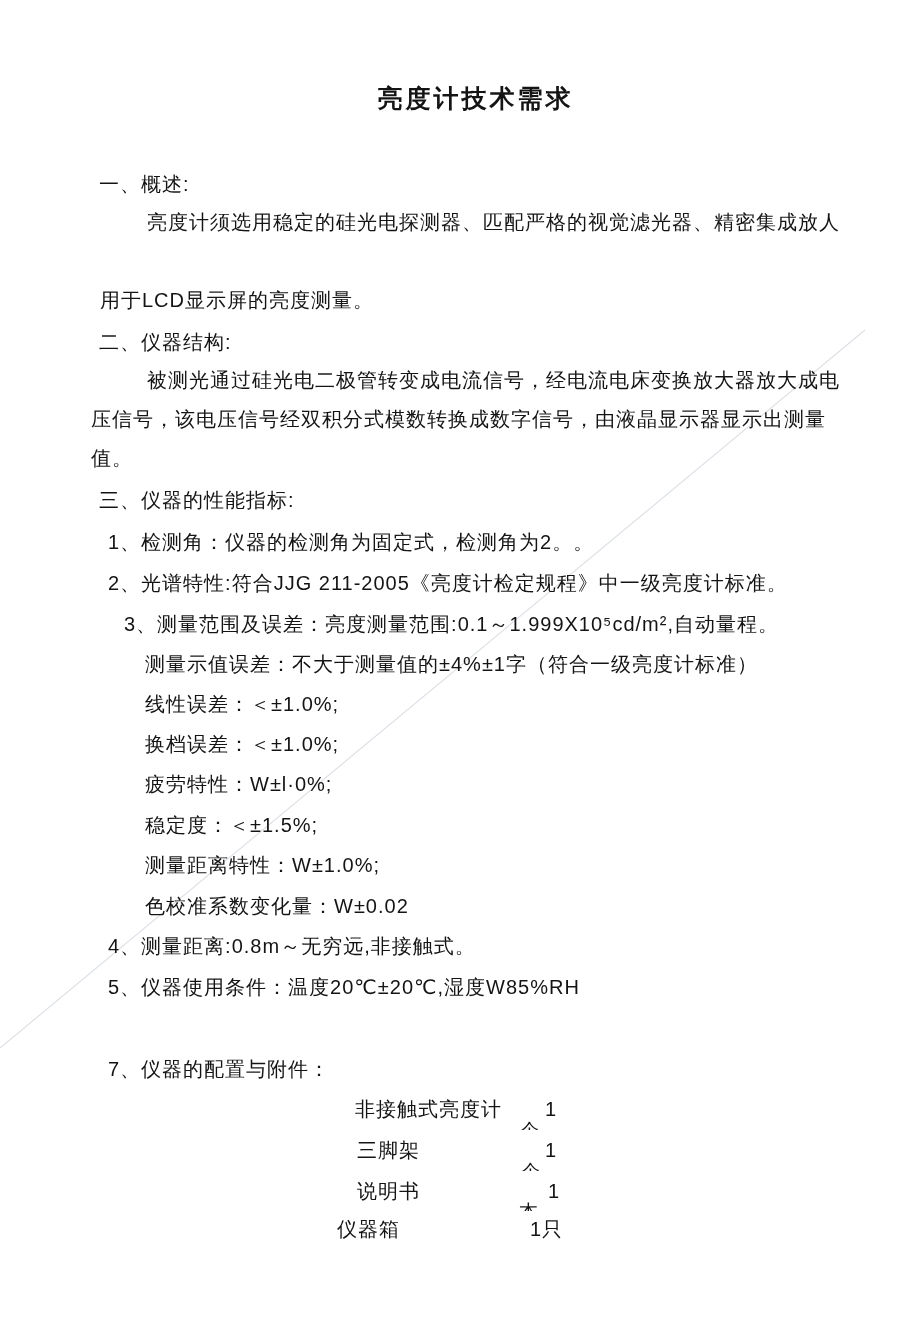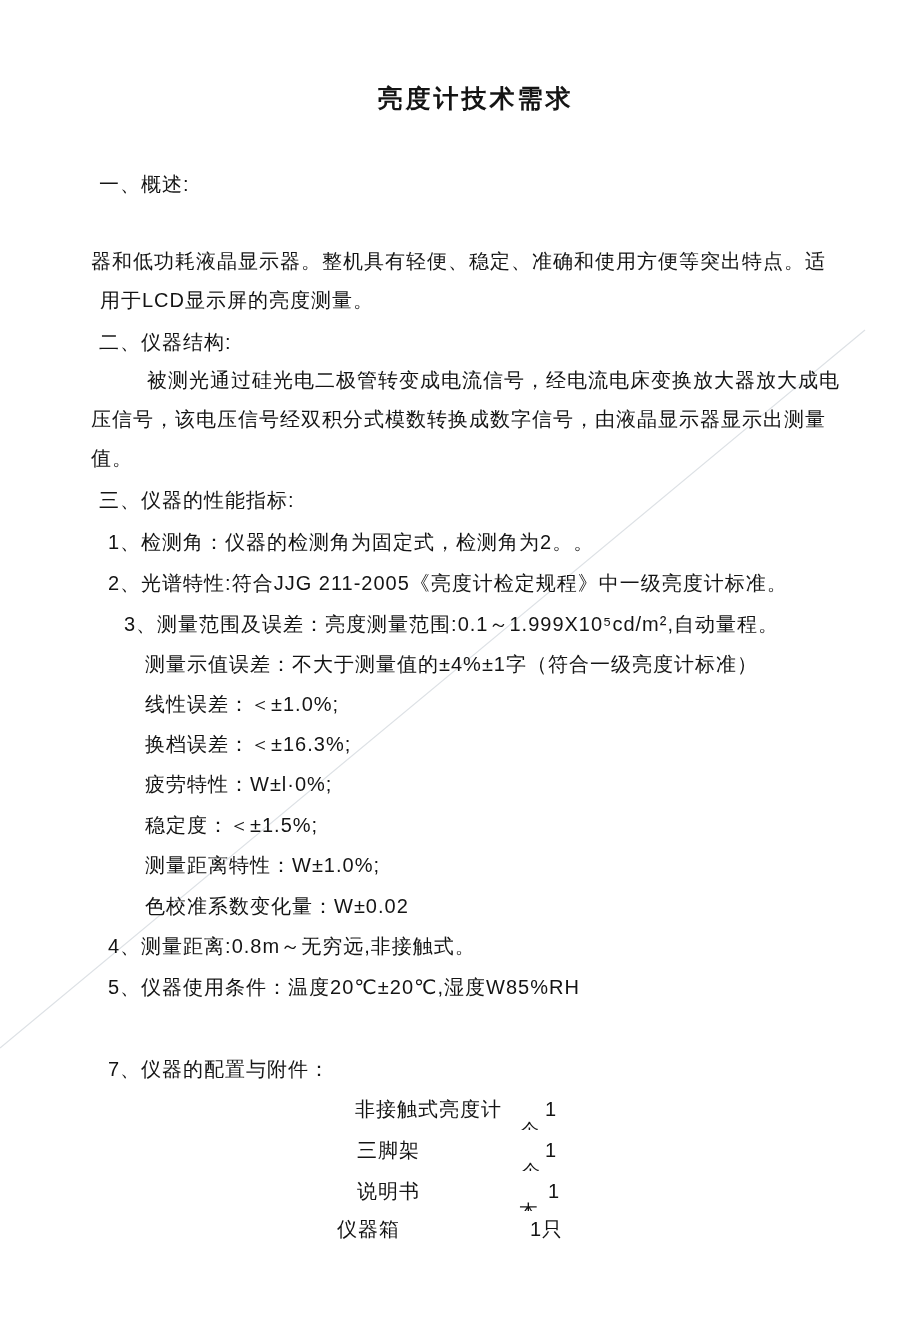--- a/index.html
+++ b/index.html
@@ -28,35 +28,35 @@
 
 <div class="page">
 
   <svg class="artifact" width="920" height="1341" viewBox="0 0 920 1341">
     <line x1="865" y1="330" x2="0" y2="1048" stroke="#dde1e5" stroke-width="1.2"></line>
   </svg>
 
   <div class="title">亮度计技术需求</div>
 
   <div class="t h" style="top:171px;left:99px">一、概述:</div>
-  <div class="t" style="top:248px;left:91px">器和低功耗液晶显示器。整机具有轻便、稳定、准确和使用方便等突出特点。适</div>
+  <div class="t" style="top:209px;left:147px">亮度计须选用稳定的硅光电探测器、匹配严格的视觉滤光器、精密集成放人</div>
   <div class="t" style="top:287px;left:100px">用于LCD显示屏的亮度测量。</div>
 
   <div class="t h" style="top:329px;left:99px">二、仪器结构:</div>
   <div class="t" style="top:367px;left:147px">被测光通过硅光电二极管转变成电流信号，经电流电床变换放大器放大成电</div>
   <div class="t" style="top:406px;left:91px">压信号，该电压信号经双积分式模数转换成数字信号，由液晶显示器显示出测量</div>
   <div class="t" style="top:445px;left:91px">值。</div>
 
   <div class="t h" style="top:487px;left:99px">三、仪器的性能指标:</div>
   <div class="t" style="top:529px;left:108px">1、检测角：仪器的检测角为固定式，检测角为2。。</div>
   <div class="t" style="top:570px;left:108px">2、光谱特性:符合JJG 211-2005《亮度计检定规程》中一级亮度计标准。</div>
   <div class="t" style="top:611px;left:124px">3、测量范围及误差：亮度测量范围:0.1～1.999X10⁵cd/m²,自动量程。</div>
   <div class="t" style="top:651px;left:145px">测量示值误差：不大于测量值的±4%±1字（符合一级亮度计标准）</div>
   <div class="t" style="top:691px;left:145px">线性误差：＜±1.0%;</div>
-  <div class="t" style="top:731px;left:145px">换档误差：＜±16.3%;</div>
+  <div class="t" style="top:731px;left:145px">换档误差：＜±1.0%;</div>
   <div class="t" style="top:771px;left:145px">疲劳特性：W±l·0%;</div>
   <div class="t" style="top:812px;left:145px">稳定度：＜±1.5%;</div>
   <div class="t" style="top:852px;left:145px">测量距离特性：W±1.0%;</div>
   <div class="t" style="top:893px;left:145px">色校准系数变化量：W±0.02</div>
   <div class="t" style="top:933px;left:108px">4、测量距离:0.8m～无穷远,非接触式。</div>
   <div class="t" style="top:974px;left:108px">5、仪器使用条件：温度20℃±20℃,湿度W85%RH</div>
   <div class="t" style="top:1056px;left:108px">7、仪器的配置与附件：</div>
 
   <div class="t" style="top:1096px;left:355px">非接触式亮度计</div>
   <div class="t" style="top:1096px;left:545px">1</div>

